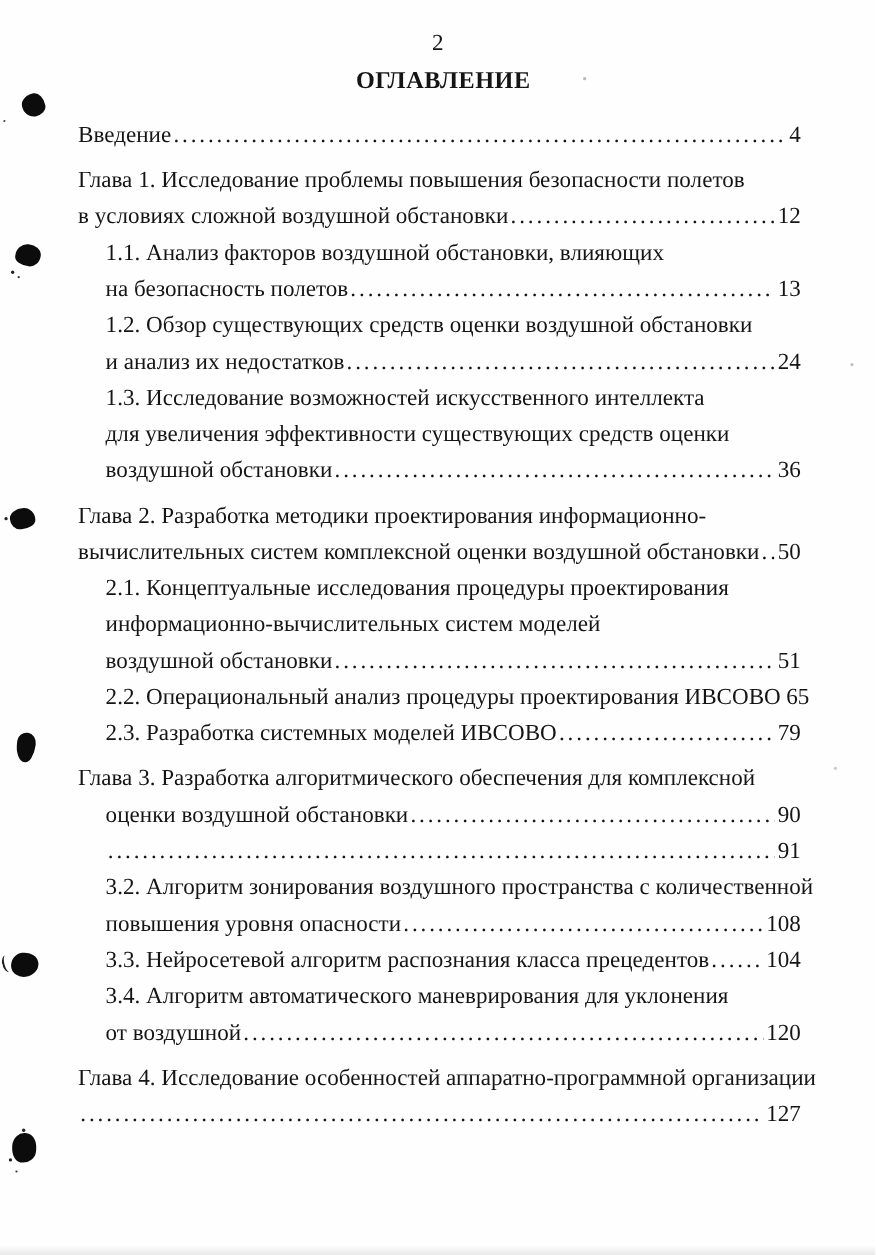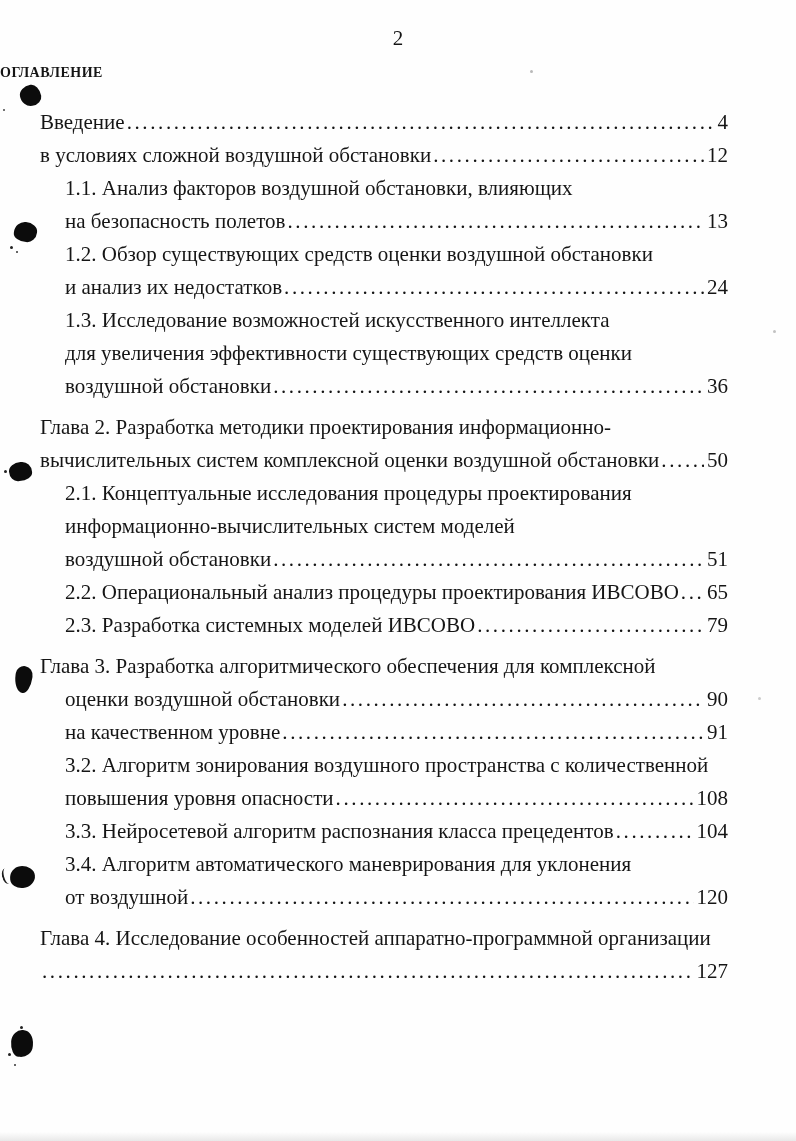--- a/index.html
+++ b/index.html
@@ -13,29 +13,30 @@
     overflow:hidden;
   }
   .pagenum{
     padding-top:26px;
     text-align:center;
     font-size:21px;
     line-height:24px;
   }
   .doc-title{
     margin:9px 0 0 0;
-    text-align:left;
-    font-size:14px;
+    text-align:center;
+    font-size:22px;
     font-weight:bold;
     letter-spacing:0.5px;
     line-height:28px;
+    padding-left:10px;
   }
   .toc{
     margin-top:19px;
-    padding:0 68px 0 40px;
+    padding:0 68px 0 71px;
   }
   .row{
     display:flex;
     align-items:baseline;
     font-size:21px;
     line-height:33px;
   }
   .row.indent1{ padding-left:25px; }
   .row.gap{ margin-top:8px; }
   .row .t{ white-space:nowrap; }
@@ -73,20 +74,23 @@
 
 <div class="page">
   <div class="pagenum">2</div>
   <h1 class="doc-title">ОГЛАВЛЕНИЕ</h1>
   <div class="toc" id="toc">
       <div class="row indent0 gap">
         <span class="t">Введение</span>
         <span class="dots">........................................................................................................................................................................................................</span>
         <span class="num">4</span>
       </div>
+      <div class="row indent0 gap">
+        <span class="t">Глава 1. Исследование проблемы повышения безопасности полетов</span>
+      </div>
       <div class="row indent0">
         <span class="t">в условиях сложной воздушной обстановки</span>
         <span class="dots">........................................................................................................................................................................................................</span>
         <span class="num">12</span>
       </div>
       <div class="row indent1">
         <span class="t">1.1. Анализ факторов воздушной обстановки, влияющих</span>
       </div>
       <div class="row indent1">
         <span class="t">на безопасность полетов</span>
@@ -143,21 +147,20 @@
       </div>
       <div class="row indent0 gap">
         <span class="t">Глава 3. Разработка алгоритмического обеспечения для комплексной</span>
       </div>
       <div class="row indent1">
         <span class="t">оценки воздушной обстановки</span>
         <span class="dots">........................................................................................................................................................................................................</span>
         <span class="num">90</span>
       </div>
       <div class="row indent1">
-        <span class="t">на качественном уровне</span>
         <span class="dots">........................................................................................................................................................................................................</span>
         <span class="num">91</span>
       </div>
       <div class="row indent1">
         <span class="t">3.2. Алгоритм зонирования воздушного пространства с количественной</span>
       </div>
       <div class="row indent1">
         <span class="t">повышения уровня опасности</span>
         <span class="dots">........................................................................................................................................................................................................</span>
         <span class="num">108</span>

